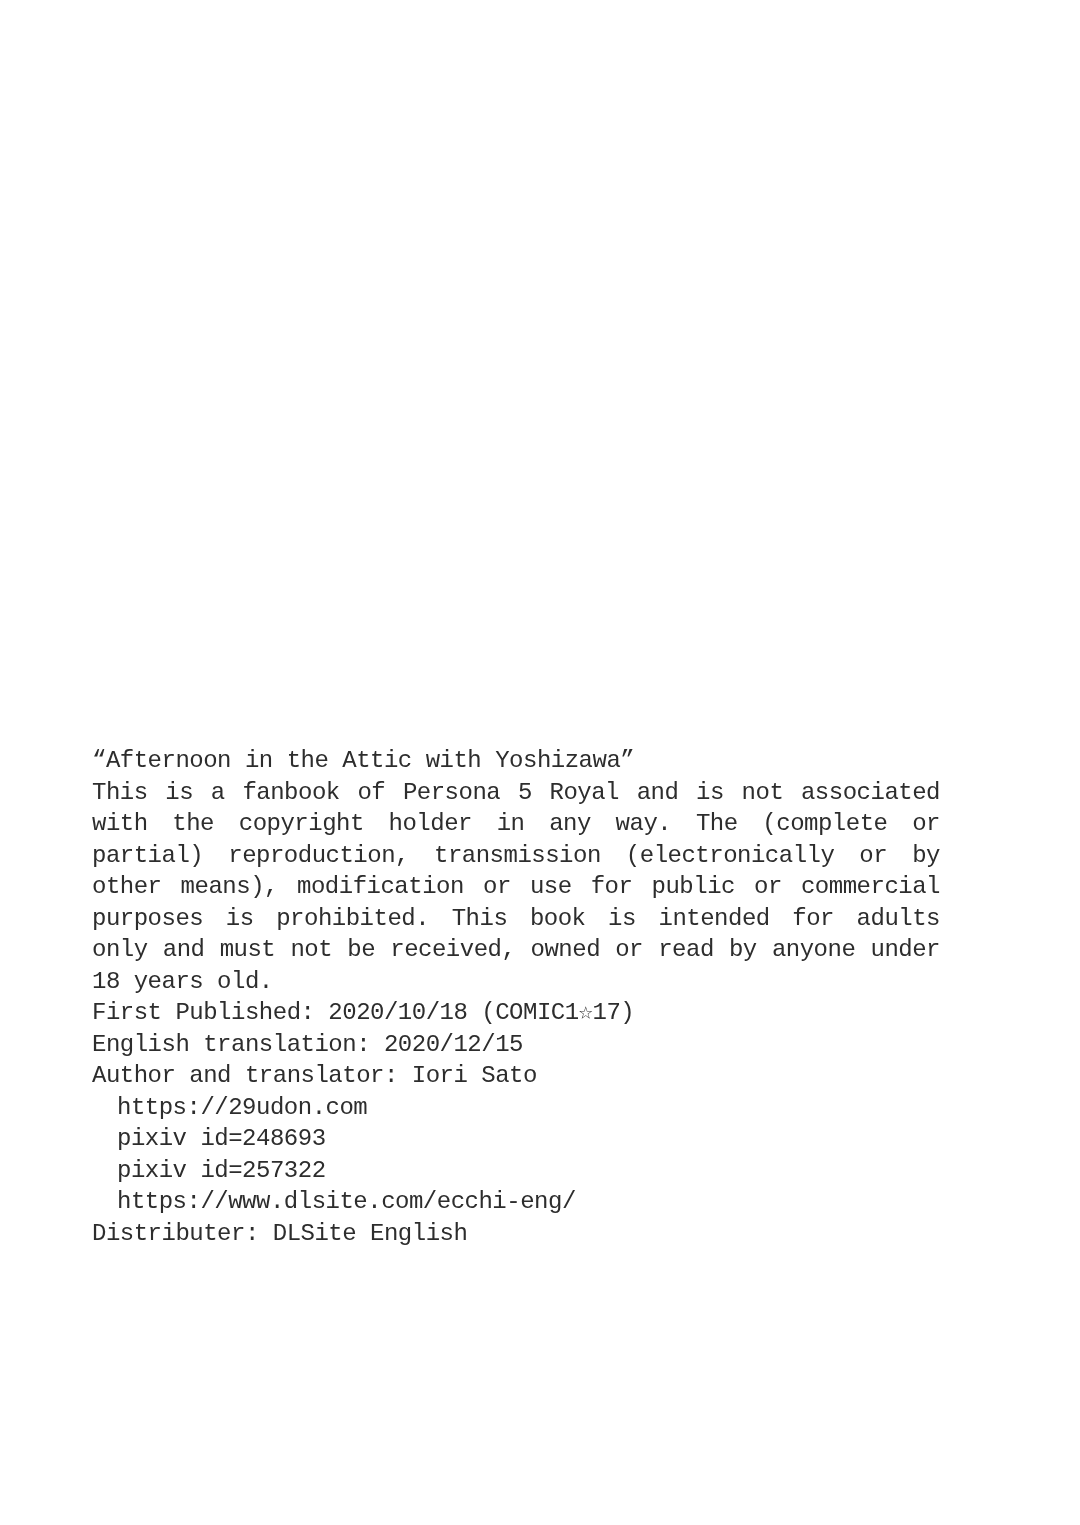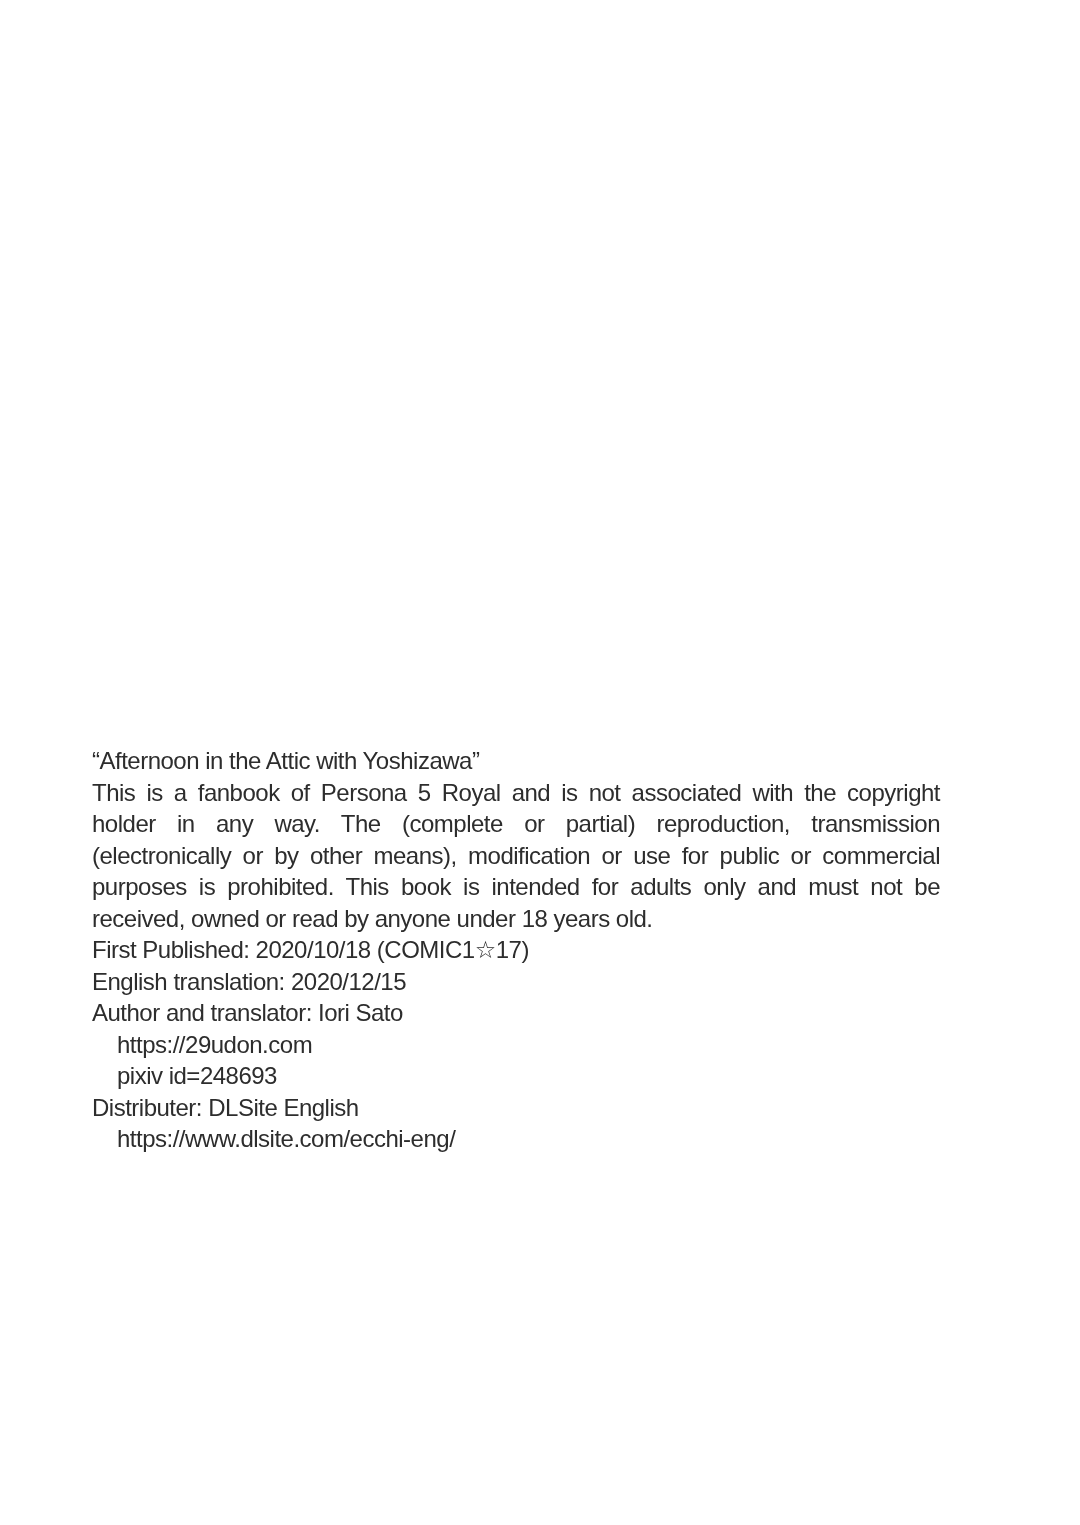--- a/index.html
+++ b/index.html
@@ -16,20 +16,21 @@
   }
   .colophon {
     position: absolute;
     left: 92px;
     top: 745px;
     width: 848px;
     font-size: 24px;
     line-height: 31.5px;
     letter-spacing: -0.5px;
     color: #2d2d2d;
+    font-family: Liberation Mono, monospace;
   }
   .section {
   }
   .para-justified {
     text-align: justify;
   }
   .indent {
     padding-left: 25px;
   }
   .line {
@@ -50,20 +51,21 @@
     <div class="line">English translation: 2020/12/15</div>
   </div>
 
   <div class="section">
     <div class="line">Author and translator: Iori Sato</div>
     <div class="line indent">https://29udon.com</div>
     <div class="line indent">pixiv id=248693</div>
   </div>
 
   <div class="section">
+    <div class="line indent">pixiv id=257322</div>
   </div>
 
   <div class="section">
+    <div class="line indent">https://www.dlsite.com/ecchi-eng/</div>
     <div class="line">Distributer: DLSite English</div>
-    <div class="line indent">https://www.dlsite.com/ecchi-eng/</div>
   </div>
 
 </div>
 
 </body></html>

